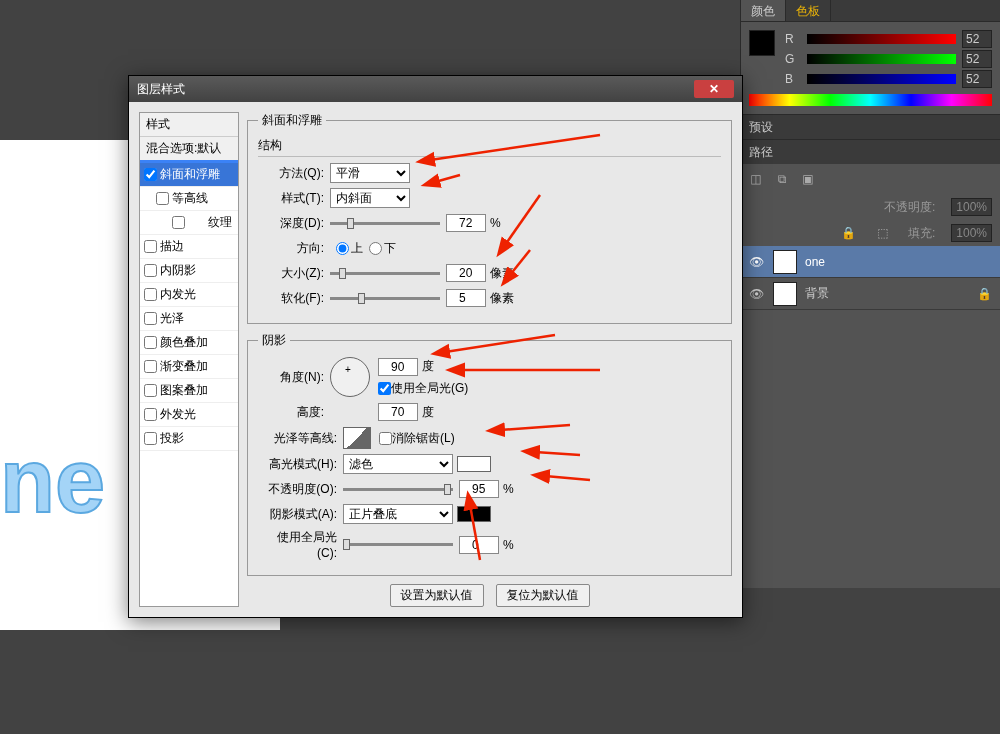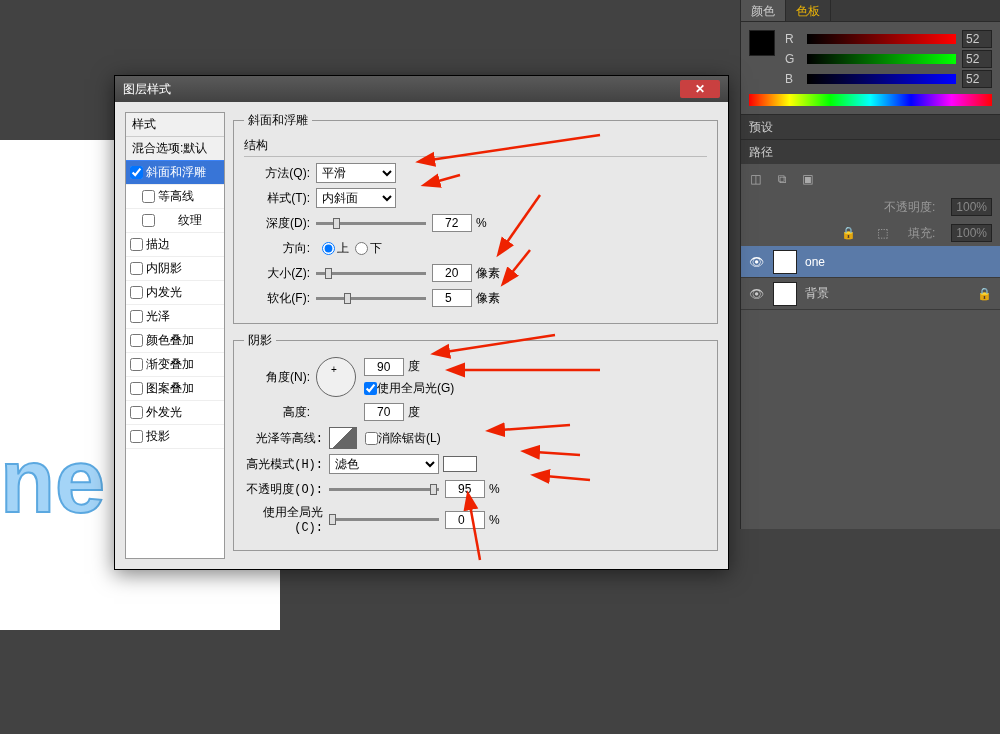--- a/index.html
+++ b/index.html
@@ -3,21 +3,21 @@
 <meta charset="utf-8">
 <style>
 * { box-sizing: border-box; margin: 0; padding: 0; font-family: "Microsoft YaHei", Arial, sans-serif; font-size: 12px; }
 body { background: #424242; width: 1000px; height: 734px; overflow: hidden; position: relative; }
 
 
 .canvas-bg { position: absolute; left: 0; top: 140px; width: 280px; height: 490px; background: #fff; }
 .canvas-text { position: absolute; left: 0; top: 290px; font-size: 90px; font-weight: bold; color: #a4d4f7; -webkit-text-stroke: 2px #5ba8e0; }
 
 
-.right-panel { position: absolute; right: 0; top: 0; width: 260px; height: 529px; background: #535353; border-left: 1px solid #2a2a2a; }
+.right-panel { position: absolute; right: 0; top: 0; width: 260px; height: 588px; background: #535353; border-left: 1px solid #2a2a2a; }
 .panel-tabs { display: flex; background: #3a3a3a; height: 22px; border-bottom: 1px solid #2a2a2a; }
 .panel-tab { padding: 3px 10px; color: #ccc; background: #535353; border-right: 1px solid #2a2a2a; }
 .panel-tab.inactive { background: #3a3a3a; color: #eab308; }
 
 .color-panel { padding: 8px; }
 .main-swatch { width: 26px; height: 26px; background: #000; border: 1px solid #222; position: relative; margin-right: 10px; }
 .main-swatch::after { content: ''; position: absolute; right: -6px; bottom: -6px; width: 26px; height: 26px; background: #fff; border: 1px solid #222; z-index: -1; }
 .rgb-row { display: flex; align-items: center; margin-bottom: 2px; }
 .rgb-label { width: 16px; color: #ccc; }
 .rgb-slider { flex: 1; height: 10px; margin: 0 6px; }
@@ -38,40 +38,40 @@
 
 .layer-list { }
 .layer-item { display: flex; align-items: center; height: 32px; padding: 0 8px; border-bottom: 1px solid #3a3a3a; color: #ccc; }
 .layer-item.selected { background: #5a7aa8; color: #fff; }
 .layer-eye { width: 16px; margin-right: 8px; }
 .layer-thumb { width: 24px; height: 24px; background: #fff; border: 1px solid #222; margin-right: 8px; }
 .layer-thumb.bg { background: #fff; }
 .layer-lock { margin-left: auto; color: #999; }
 
 
-.dialog { position: absolute; left: 114px; top: 75px; width: 615px; background: #e8e8e8; border: 1px solid #000; box-shadow: 0 4px 20px rgba(0,0,0,0.5); }
+.dialog { position: absolute; left: 128px; top: 75px; width: 615px; background: #e8e8e8; border: 1px solid #000; box-shadow: 0 4px 20px rgba(0,0,0,0.5); }
 .dialog-title { background: linear-gradient(#5a5a5a, #424242); color: #fff; padding: 4px 8px; display: flex; align-items: center; }
 .dialog-title-text { flex: 1; }
 .dialog-close { width: 40px; height: 18px; background: #c94040; color: #fff; display: flex; align-items: center; justify-content: center; border-radius: 2px; font-weight: bold; }
 
 .dialog-body { display: flex; padding: 10px; gap: 8px; }
 
 .style-list { width: 100px; border: 1px solid #999; background: #fff; }
 .style-header { padding: 3px 6px; border-bottom: 1px solid #ccc; background: #f0f0f0; }
-.style-sub { padding: 3px 6px; border-bottom: 1px solid #3b82f6; background: #f0f0f0; }
+.style-sub { padding: 3px 6px; border-bottom: 3px solid #3b82f6; background: #f0f0f0; }
 .style-effect { padding: 3px 4px; border-bottom: 1px solid #eee; display: flex; align-items: center; gap: 3px; }
 .style-effect.active { background: #3875d7; color: #fff; }
 .style-effect input[type=checkbox] { margin: 0; }
 
 .main-settings { flex: 1; }
 fieldset { border: 1px solid #999; padding: 8px 10px 10px; margin-bottom: 8px; }
 legend { padding: 0 4px; }
 .form-row { display: flex; align-items: center; margin-bottom: 5px; min-height: 20px; }
 .form-label { width: 72px; text-align: right; padding-right: 6px; }
-.form-label-s { width: 85px; text-align: right; padding-right: 6px; font-family: Liberation Mono, monospace; }
+.form-label-s { width: 85px; text-align: right; padding-right: 6px; }
 select { width: 80px; border: 1px solid #888; background: #fff; padding: 1px; }
 select.wide { width: 110px; }
 .slider-track { flex: 1; max-width: 110px; height: 3px; background: #888; position: relative; margin-right: 6px; }
 .slider-thumb { position: absolute; top: -4px; width: 7px; height: 11px; background: #ddd; border: 1px solid #666; }
 input[type=text].num { width: 40px; border: 1px solid #888; padding: 1px 12px; text-align: left; }
 .unit { margin-left: 4px; }
 input[type=radio] { margin: 0 2px 0 6px; }
 
 .angle-wheel { width: 40px; height: 40px; border: 1px solid #666; border-radius: 50%; background: #f0f0f0; position: relative; margin-right: 8px; }
 .angle-wheel::after { content: '+'; position: absolute; left: 14px; top: 6px; font-size: 10px; }
@@ -179,21 +179,21 @@
       <div class="style-sub">混合选项:默认</div>
       <div id="effects-container">
           <div class="style-effect active">
             <input type="checkbox" checked="" style="">
             <span>斜面和浮雕</span>
           </div>
           <div class="style-effect" style="padding-left: 16px;">
             <input type="checkbox" style="">
             <span>等高线</span>
           </div>
-          <div class="style-effect" style="padding-left: 16px; gap: 23px;">
+          <div class="style-effect" style="padding-left: 32px; gap: 23px;">
             <input type="checkbox" style="">
             <span>纹理</span>
           </div>
           <div class="style-effect">
             <input type="checkbox" style="">
             <span>描边</span>
           </div>
           <div class="style-effect">
             <input type="checkbox" style="">
             <span>内阴影</span>
@@ -311,29 +311,38 @@
         </div>
         <div class="form-row">
           <span class="form-label-s">不透明度(O):</span>
           <div class="slider-track">
               <div class="slider-thumb" style="left:92%"></div>
             </div>
           <input type="text" class="num" value="95" style="">
           <span class="unit">%</span>
         </div>
         <div class="form-row">
+          <span class="form-label-s">阴影模式(A):</span>
+          <select class="wide"><option>正片叠底</option></select>
+          <div class="color-swatch-sm" style="background:#000"></div>
+        </div>
+        <div class="form-row">
           <span class="form-label-s">使用全局光(C):</span>
           <div class="slider-track">
               <div class="slider-thumb" style="left:0%"></div>
             </div>
           <input type="text" class="num" value="0" style="">
           <span class="unit">%</span>
         </div>
       </fieldset>
 
+      <div class="btn-row">
+        <button class="btn">设置为默认值</button>
+        <button class="btn">复位为默认值</button>
+      </div>
     </div>
 
   </div>
 </div>
 
 <svg class="arrow" style="left:0;top:0;width:1000px;height:734px">
   <defs>
       <marker id="ah" markerWidth="10" markerHeight="10" refX="2" refY="3" orient="auto">
         <path d="M0,0 L0,6 L8,3 z" fill="#e20"></path>
       </marker>

